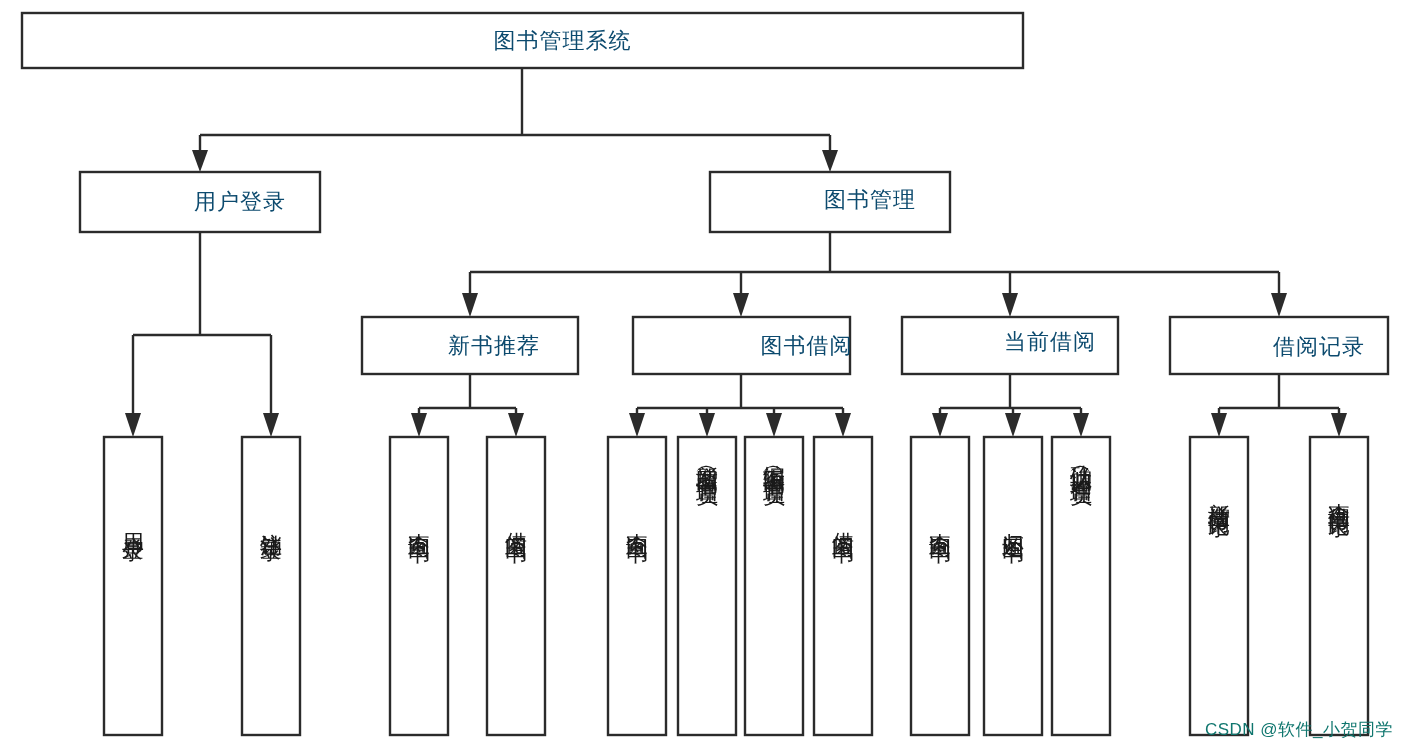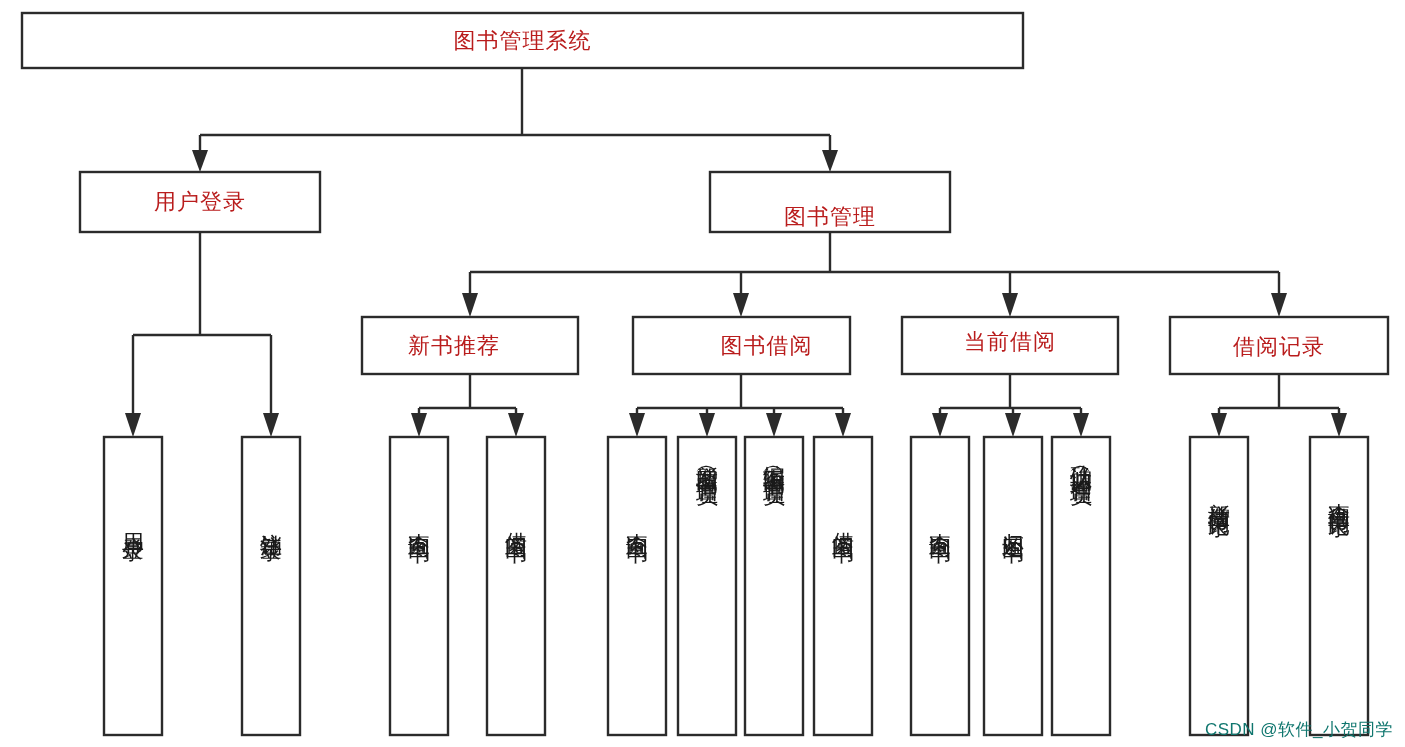--- a/index.html
+++ b/index.html
@@ -52,24 +52,25 @@
     color: #1a1a1a;
     letter-spacing: 3px;
     white-space: nowrap;
   }
   .box-label-abs {
     position: absolute;
     display: flex;
     align-items: center;
     justify-content: center;
     font-size: 22px;
-    color: #b91c1c;
+    color: #0c4a6e;
     letter-spacing: 1px;
     pointer-events: none;
     white-space: nowrap;
+    padding-left: 40px;
   }
   #watermark {
     position: absolute;
     right: 12px;
     bottom: 6px;
     font-size: 17px;
     color: #0f766e;
     letter-spacing: 0.5px;
     white-space: nowrap;
     pointer-events: none;
@@ -154,21 +155,21 @@
     <rect class="node-rect" x="984" y="437" width="58" height="298"></rect>
     <rect class="node-rect" x="1052" y="437" width="58" height="298"></rect>
     <rect class="node-rect" x="1190" y="437" width="58" height="298"></rect>
     <rect class="node-rect" x="1310" y="437" width="58" height="298"></rect>
   </g>
 </svg>
 
 <div class="box-label-abs" style="left:22px; top:13px; width:1001px; height:55px;">图书管理系统</div>
 
 <div class="box-label-abs" style="left:80px; top:172px; width:240px; height:60px;">用户登录</div>
-<div class="box-label-abs" style="left:710px; top:187px; width:240px; height:60px;">图书管理</div>
+<div class="box-label-abs" style="left:710px; top:170px; width:240px; height:60px;">图书管理</div>
 
 <div class="box-label-abs" style="left:362px; top:317px; width:184px; height:57px;">新书推荐</div>
 <div class="box-label-abs" style="left:633px; top:317px; width:217px; height:57px;margin-left:25px;">图书借阅</div>
 <div class="box-label-abs" style="left:902px; top:317px; width:216px; height:50px;">当前借阅</div>
 <div class="box-label-abs" style="left:1170px; top:317px; width:218px; height:59px;">借阅记录</div>
 
 <div class="leaf-label-wrap" style="left:104px; top:515px; width:58px; height:220px;">
   <span class="leaf-label-text">用户登录</span>
 </div>
 <div class="leaf-label-wrap" style="left:242px; top:515px; width:58px; height:220px;">

